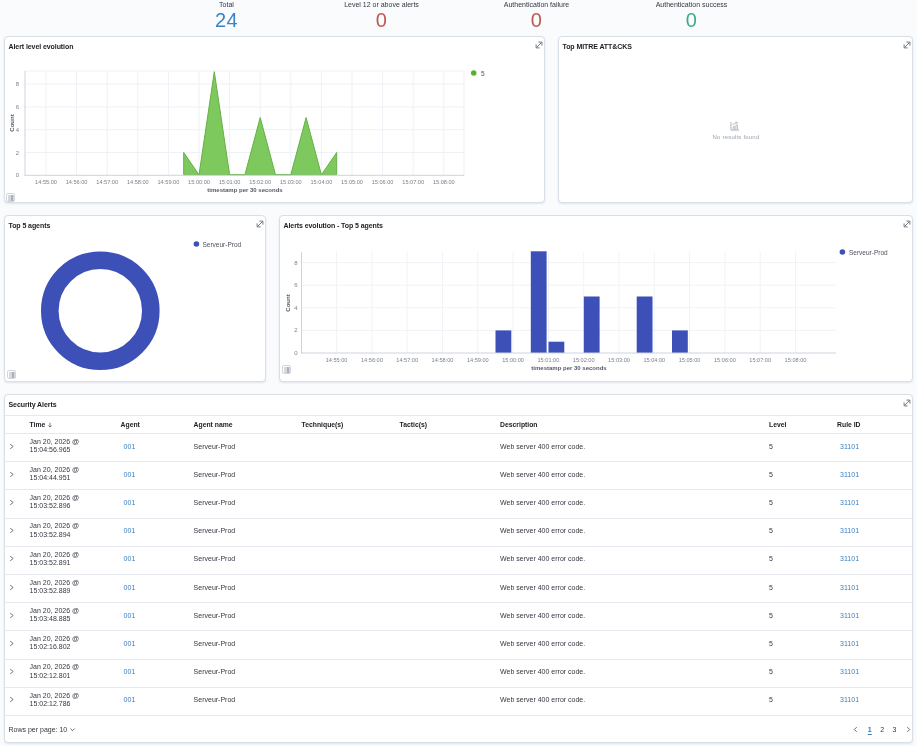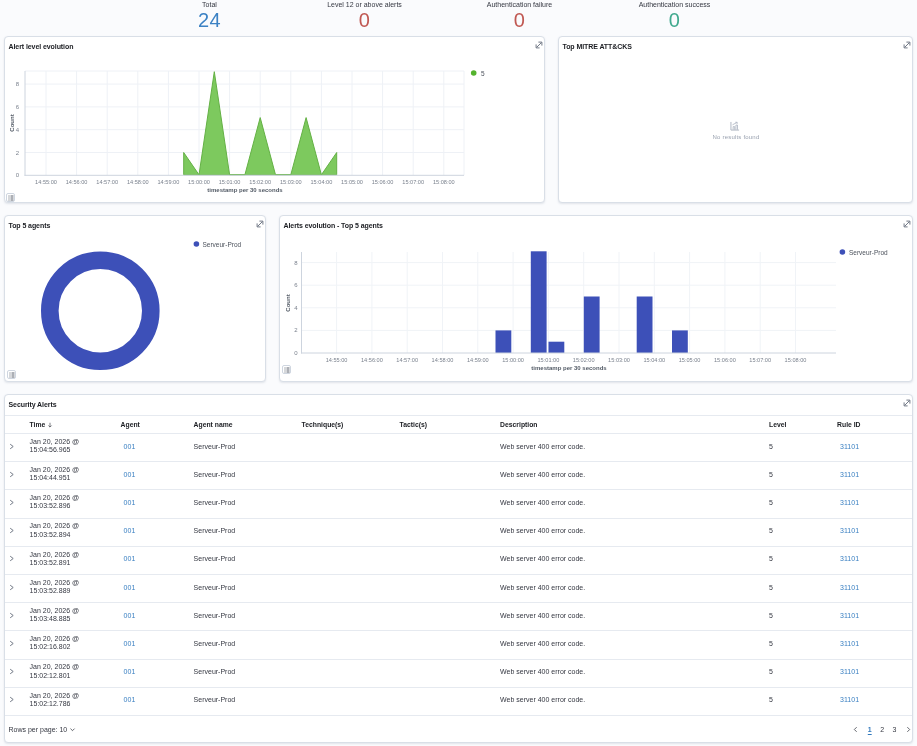--- a/index.html
+++ b/index.html
@@ -35,21 +35,21 @@
   .trow .c-rule { padding-left:3px; }
   .tfoot { display:flex; height:28px; border-top:1px solid #e6eaf0; align-items:center;
            justify-content:space-between; padding:0 0px 0 3.5px; font-size:7px; margin-top:0; }
   .pager { display:flex; align-items:center; gap:8.5px; font-size:7px; color:#343741; }
   .pcur { color:#3179bd; font-weight:bold; text-decoration:underline; text-underline-offset:2px; }
   .statval { font-size:20px; text-align:center; margin-top:1px; letter-spacing:0.3px;}
 </style>
 </head>
 <body>
 
-<div class="abs" style="left:132px; top:1px; width:620px; height:32px; display:flex;">
+<div class="abs" style="left:149px; top:1px; width:620px; height:32px; display:flex;">
   <div style="width:155px;">
       <div class="statlbl">Total</div>
       <div class="statval" style="color:#3c82c4;">24</div>
     </div>
   <div style="width:155px;">
       <div class="statlbl">Level 12 or above alerts</div>
       <div class="statval" style="color:#c05852;">0</div>
     </div>
   <div style="width:155px;">
       <div class="statlbl">Authentication failure</div>

